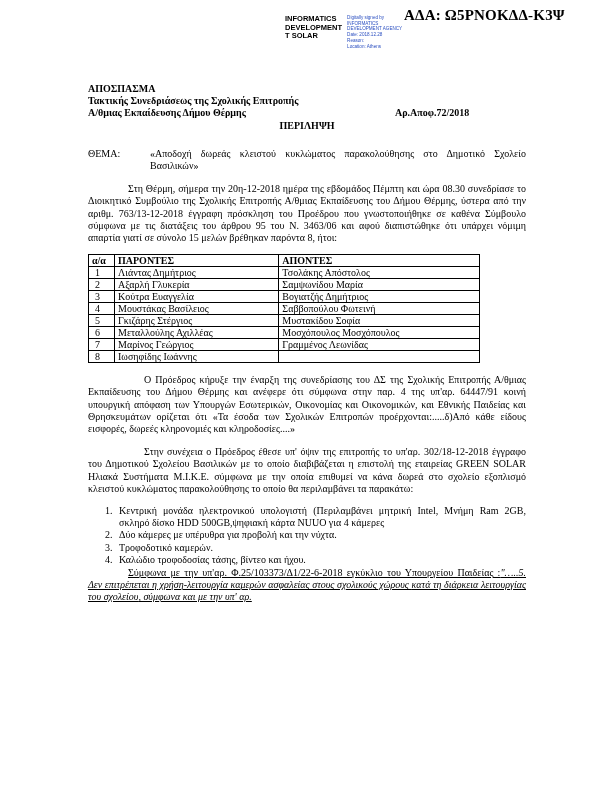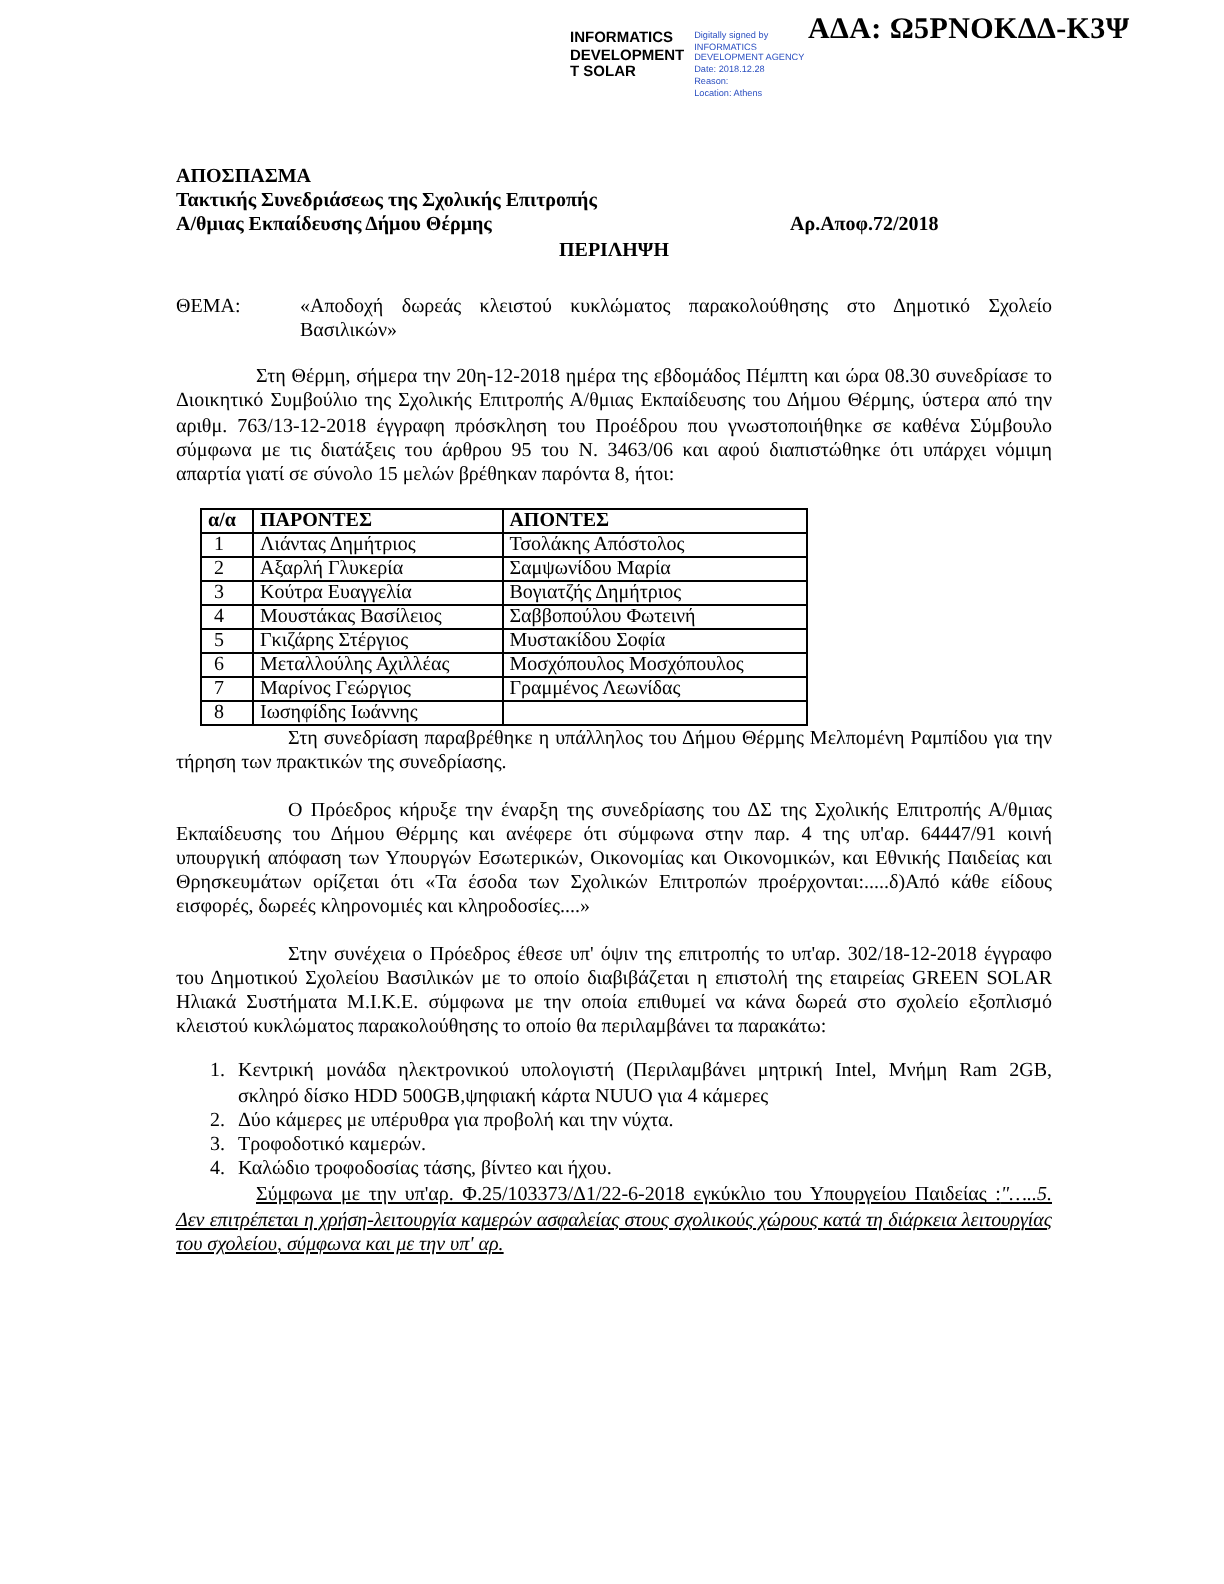--- a/index.html
+++ b/index.html
@@ -75,24 +75,23 @@
   }
   .subject-label { width: 62px; flex: 0 0 62px; }
   .subject-text { flex: 1; text-align: justify; }
   .para { margin: 11px 0 0 0; text-indent: 40px; }
   .para.deep-indent { text-indent: 56px; }
   .para.after-table { margin-top: 1px; }
   
   table.attendance {
     margin-top: 10px;
     border-collapse: collapse;
-    width: 304px;
+    width: 392px;
     font-size: 10px;
     line-height: 11px;
-    margin-left: 12px;
   }
   table.attendance th, table.attendance td {
     border: 1px solid #000;
     padding: 0px 3px;
     text-align: left;
     font-weight: normal;
     height: 12px;
   }
   table.attendance th { font-weight: bold; }
   table.attendance .col-num { width: 26px; }
@@ -193,21 +192,20 @@
           <td>Γραμμένος Λεωνίδας</td>
         </tr>
         <tr>
           <td class="col-num">8</td>
           <td>Ιωσηφίδης Ιωάννης</td>
           <td></td>
         </tr>
       </tbody>
     </table>
 
-    <div class="para deep-indent after-table">Στη συνεδρίαση παραβρέθηκε η υπάλληλος του Δήμου Θέρμης Μελπομένη Ραμπίδου για την τήρηση των πρακτικών της συνεδρίασης.</div>
 
     <div class="para deep-indent">Ο Πρόεδρος κήρυξε την έναρξη της συνεδρίασης του ΔΣ της Σχολικής Επιτροπής Α/θμιας Εκπαίδευσης του Δήμου Θέρμης και ανέφερε ότι σύμφωνα στην παρ. 4 της υπ'αρ. 64447/91 κοινή υπουργική απόφαση των Υπουργών Εσωτερικών, Οικονομίας και Οικονομικών, και Εθνικής Παιδείας και Θρησκευμάτων ορίζεται ότι «Τα έσοδα των Σχολικών Επιτροπών προέρχονται:.....δ)Από κάθε είδους εισφορές, δωρεές κληρονομιές και κληροδοσίες....»</div>
 
     <div class="para deep-indent">Στην συνέχεια ο Πρόεδρος έθεσε υπ' όψιν της επιτροπής το υπ'αρ. 302/18-12-2018 έγγραφο του Δημοτικού Σχολείου Βασιλικών με το οποίο διαβιβάζεται η επιστολή της εταιρείας GREEN SOLAR Ηλιακά Συστήματα Μ.Ι.Κ.Ε. σύμφωνα με την οποία επιθυμεί να κάνα δωρεά στο σχολείο εξοπλισμό κλειστού κυκλώματος παρακολούθησης το οποίο θα περιλαμβάνει τα παρακάτω:</div>
 
     <div class="donation-list">
       <div class="donation-item">
         <span class="donation-num">1.</span>
         <span class="donation-text">Κεντρική μονάδα ηλεκτρονικού υπολογιστή (Περιλαμβάνει μητρική Intel, Μνήμη Ram 2GB, σκληρό δίσκο HDD 500GB,ψηφιακή κάρτα NUUO για 4 κάμερες</span>
       </div>

